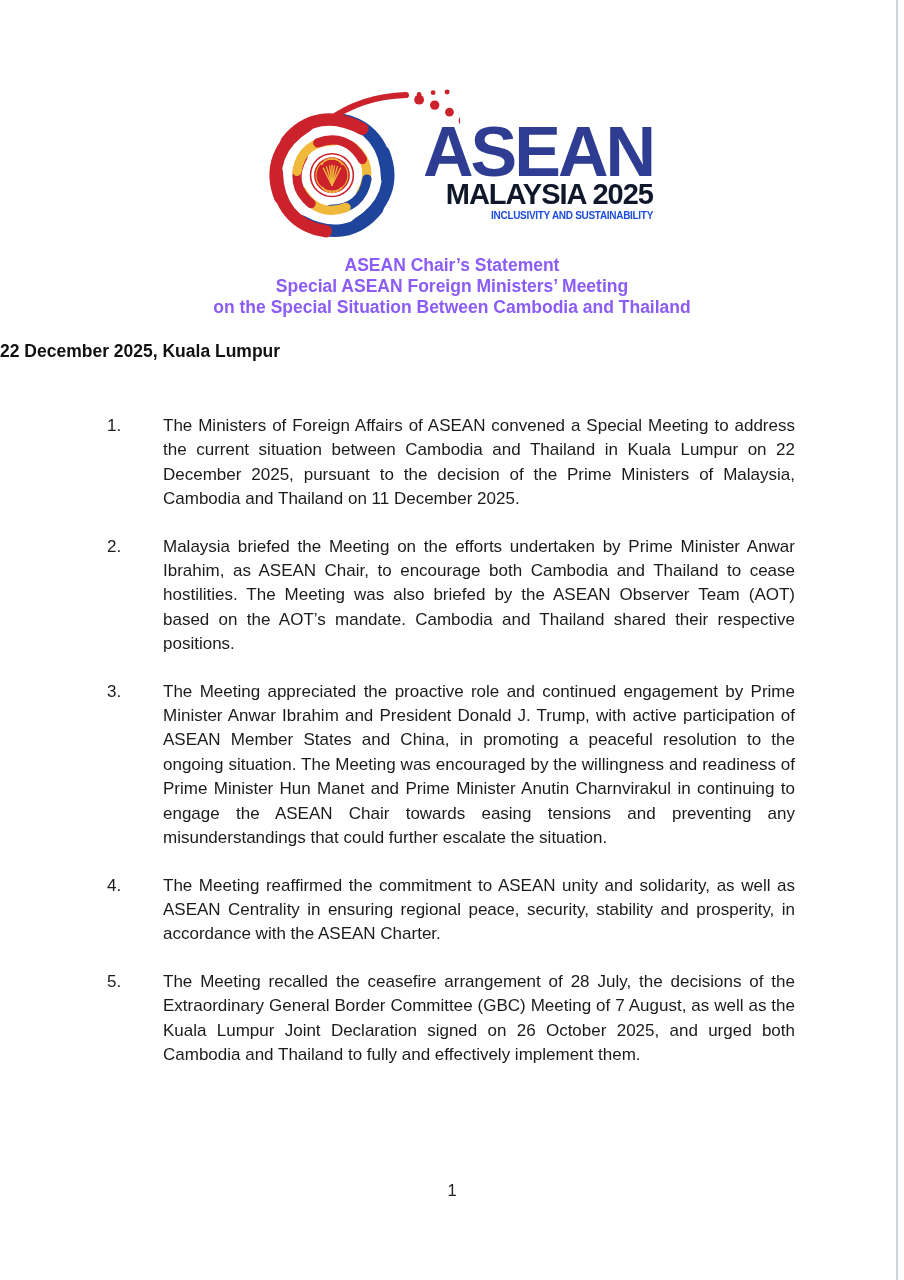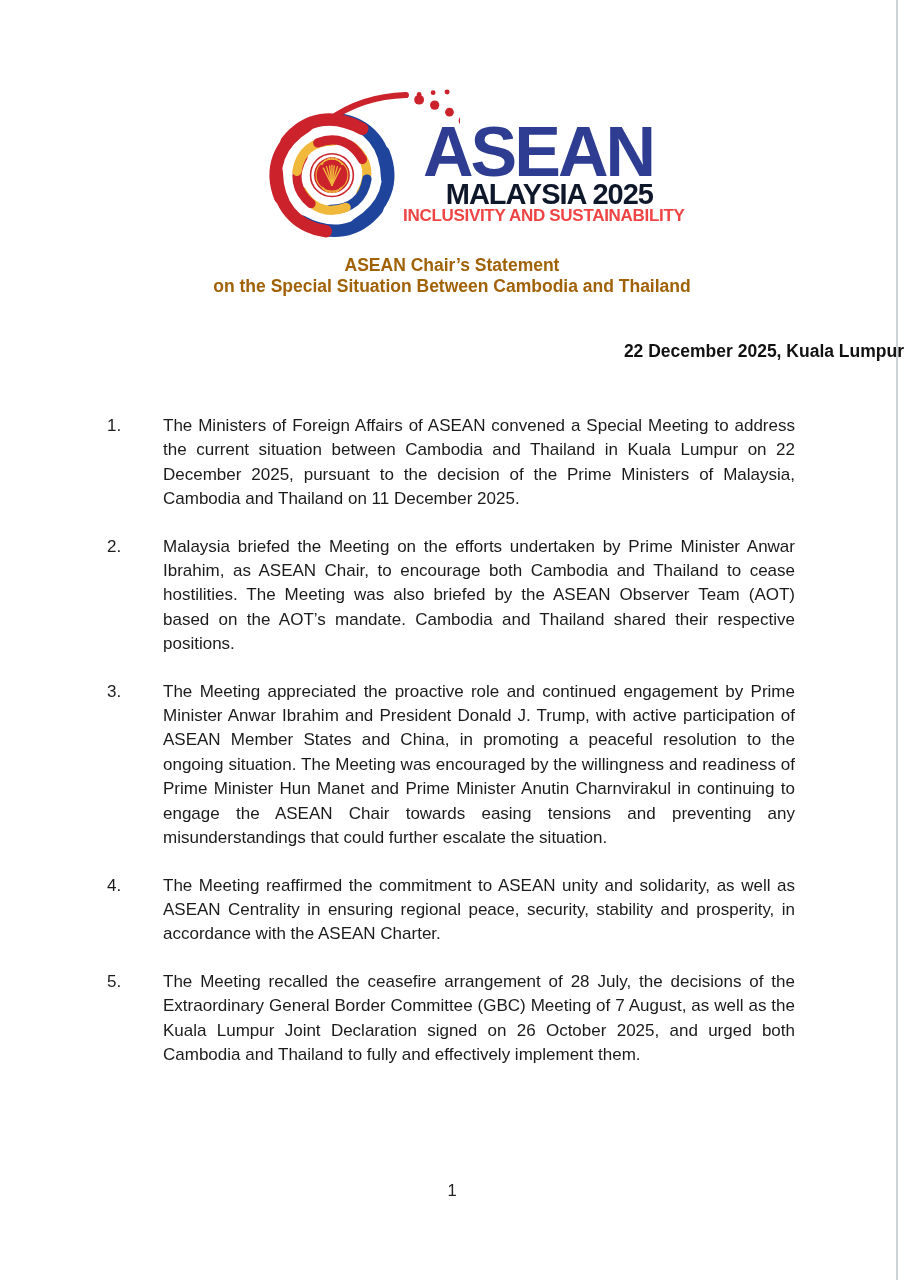--- a/index.html
+++ b/index.html
@@ -29,33 +29,33 @@
   .wordmark { position: absolute; left: 403px; top: 124px; width: 250px; text-align: right; }
   .wm-asean {
     font-size: 70px; font-weight: bold; line-height: 57px;
     letter-spacing: -3px; color: #2e3c92; white-space: nowrap;
   }
   .wm-sub {
     font-size: 29px; font-weight: bold; line-height: 27px;
     letter-spacing: -1px; color: #0f172a; white-space: nowrap;
   }
   .wm-tag {
-    font-size: 17px; font-weight: bold; line-height: 15px;
-    letter-spacing: -0.3px; color: #ef4444; white-space: nowrap;
+    font-size: 10px; font-weight: bold; line-height: 15px;
+    letter-spacing: -0.3px; color: #1d4ed8; white-space: nowrap;
   }
 
   
   .title-block {
     position: absolute; left: 0; top: 255px; width: 904px;
     text-align: center; font-weight: bold;
-    font-size: 17.5px; line-height: 21px; color: #a16207;
+    font-size: 17.5px; line-height: 21px; color: #8b5cf6;
   }
   .dateline {
     position: absolute; left: 0; top: 341px; width: 904px;
-    text-align: right; font-weight: bold;
+    text-align: left; font-weight: bold;
     font-size: 17.5px; line-height: 21px; color: #111;
   }
 
   
   .statements {
     position: absolute; left: 107px; top: 414px; width: 688px;
     list-style: none; margin: 0; padding: 0;
   }
   .statements li {
     display: grid;
@@ -129,20 +129,21 @@
     </svg>
     <div class="wordmark">
       <div class="wm-asean">ASEAN</div>
       <div class="wm-sub">MALAYSIA 2025</div>
       <div class="wm-tag">INCLUSIVITY AND SUSTAINABILITY</div>
     </div>
   </div>
 
   <div class="title-block">
     <div>ASEAN Chair’s Statement</div>
+    <div>Special ASEAN Foreign Ministers’ Meeting</div>
     <div>on the Special Situation Between Cambodia and Thailand</div>
   </div>
   <div class="dateline">22 December 2025, Kuala Lumpur</div>
 
   <ol class="statements">
     <li>
       <span class="para-num">1.</span>
       <span class="para-text">The Ministers of Foreign Affairs of ASEAN convened a Special Meeting to address the current situation between Cambodia and Thailand in Kuala Lumpur on 22 December 2025, pursuant to the decision of the Prime Ministers of Malaysia, Cambodia and Thailand on 11 December 2025.</span>
     </li>
     <li>

